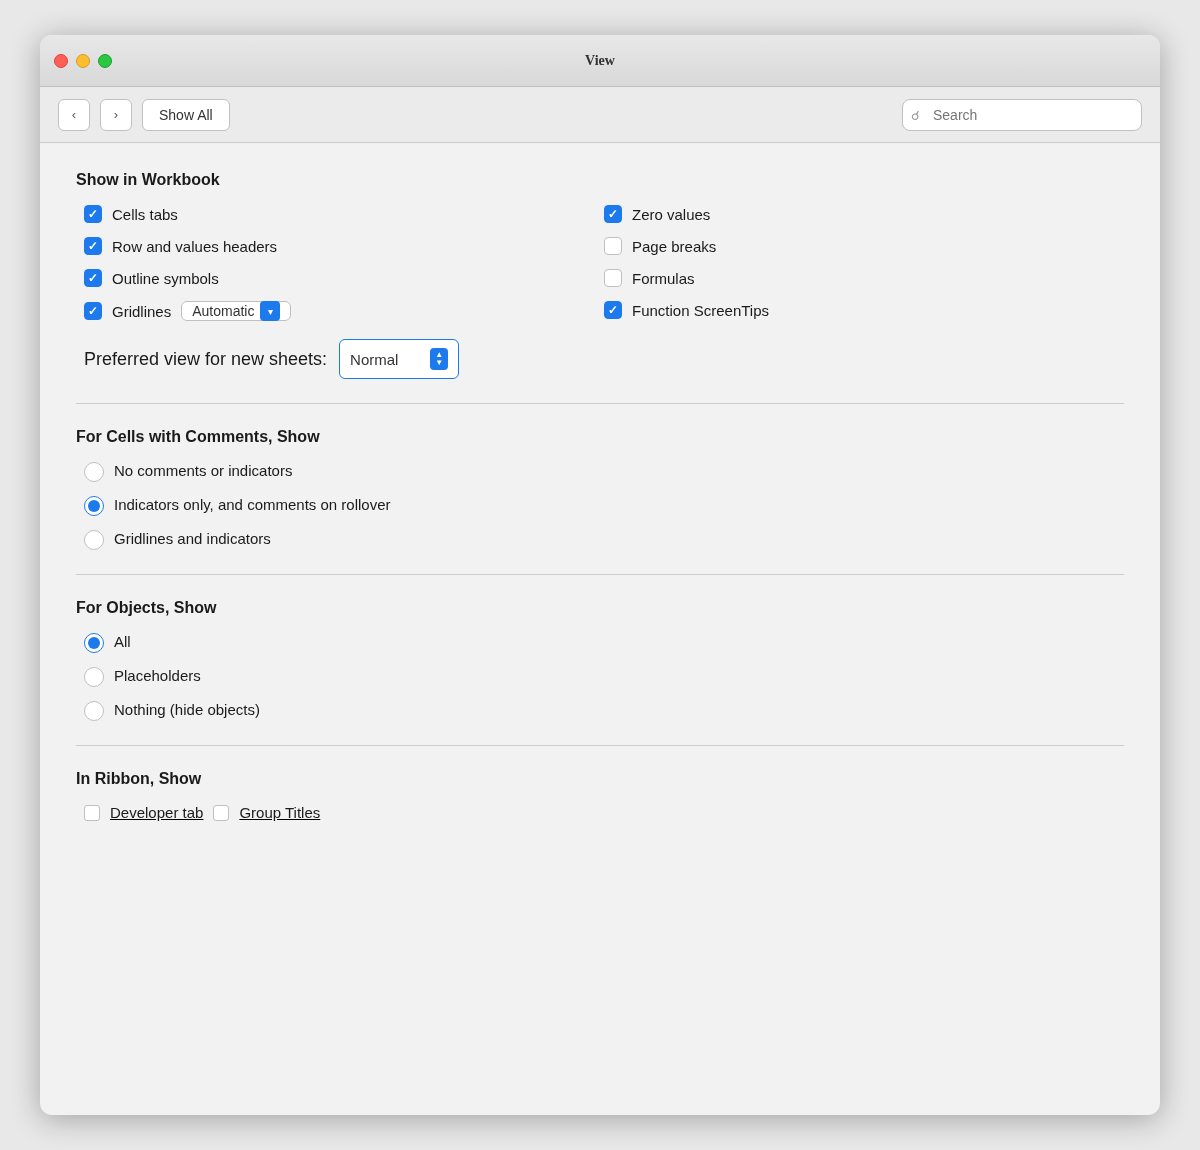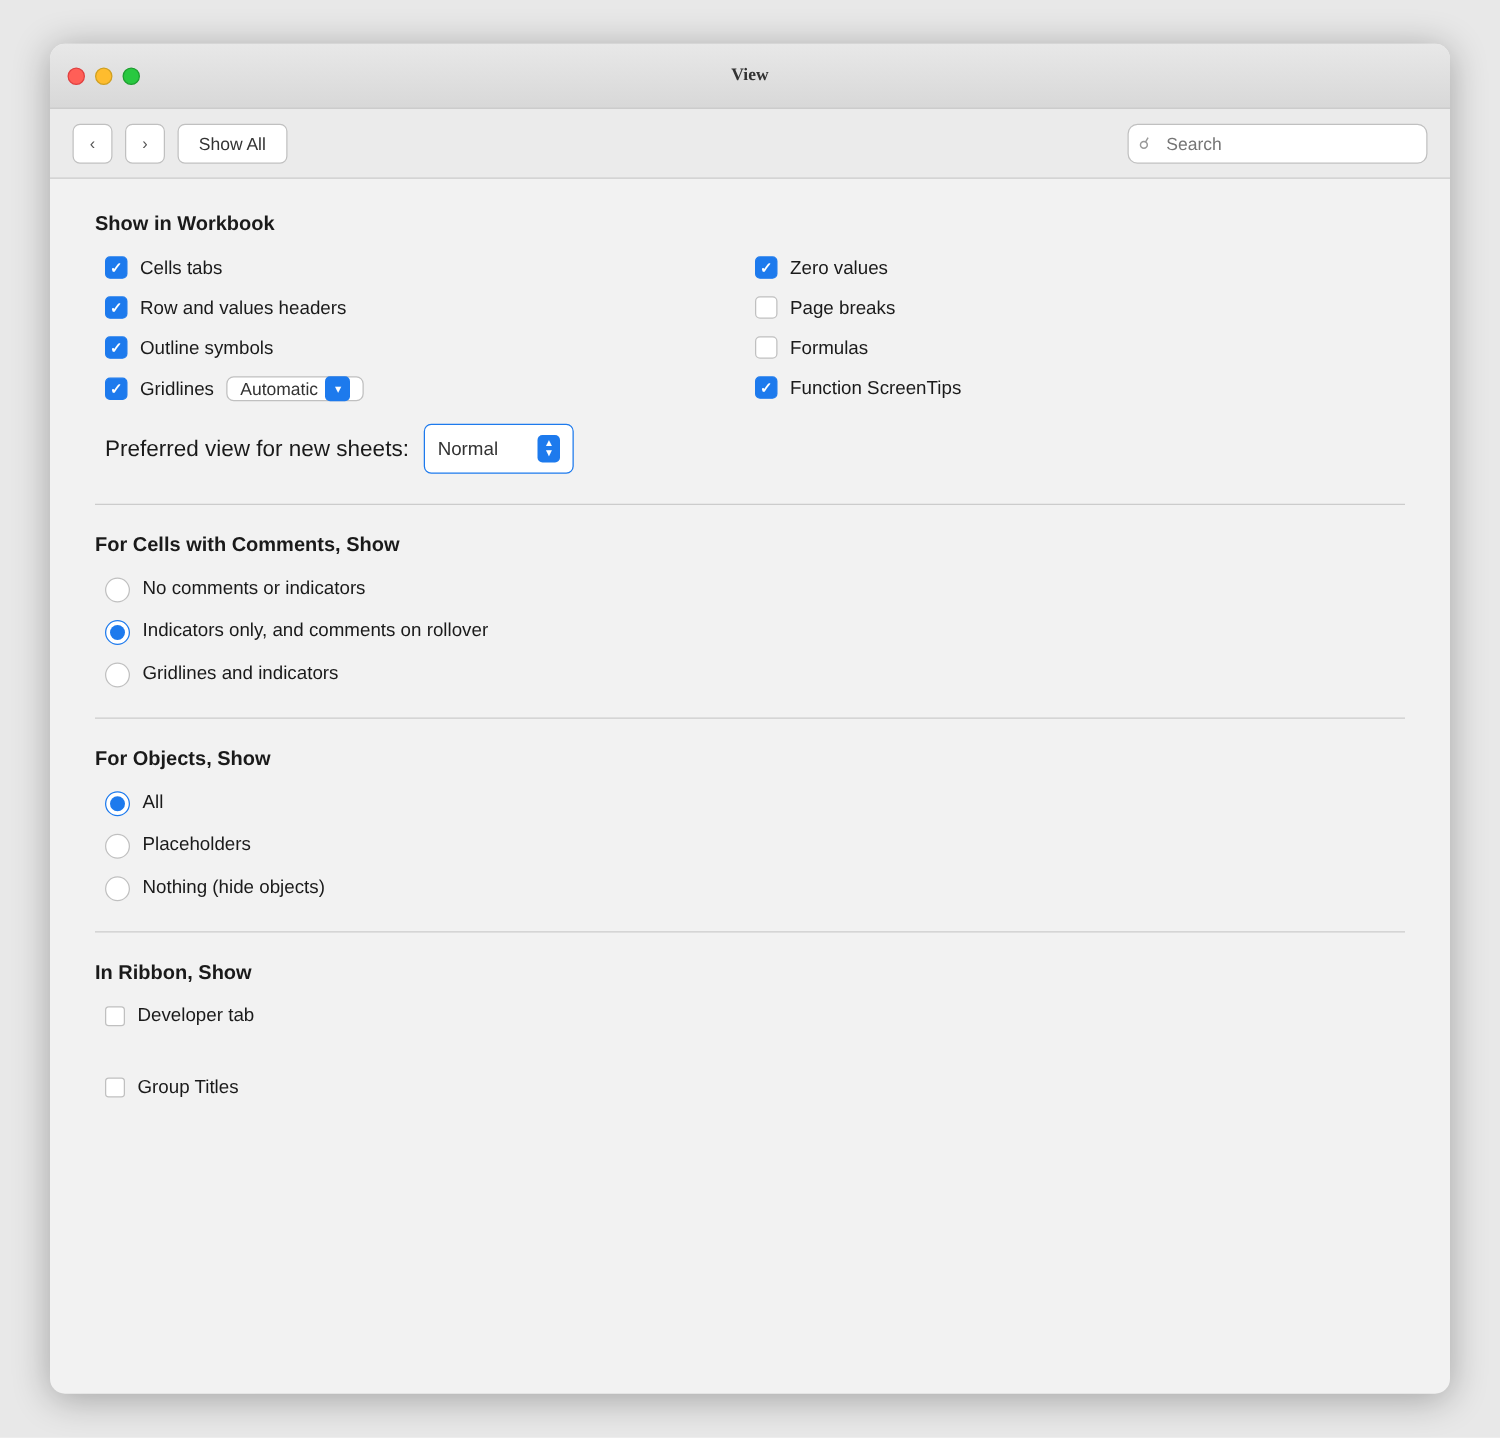--- a/index.html
+++ b/index.html
@@ -474,21 +474,21 @@
           <div class="custom-radio"></div>
           <span class="radio-label">Nothing (hide objects)</span>
         </div>
       </div>
     </div>
 
     <div class="divider"></div>
 
     <div class="section">
       <div class="section-title">In Ribbon, Show</div>
-      <div style="display: flex; flex-direction: column; gap: 26px; margin-left: 8px;">
+      <div style="display: flex; flex-direction: row; gap: 10px; margin-left: 8px; text-decoration: underline;">
         <div class="checkbox-row">
           <div class="small-checkbox"></div>
           <span class="checkbox-label">Developer tab</span>
         </div>
         <div class="checkbox-row">
           <div class="small-checkbox"></div>
           <span class="checkbox-label">Group Titles</span>
         </div>
       </div>
     </div>

